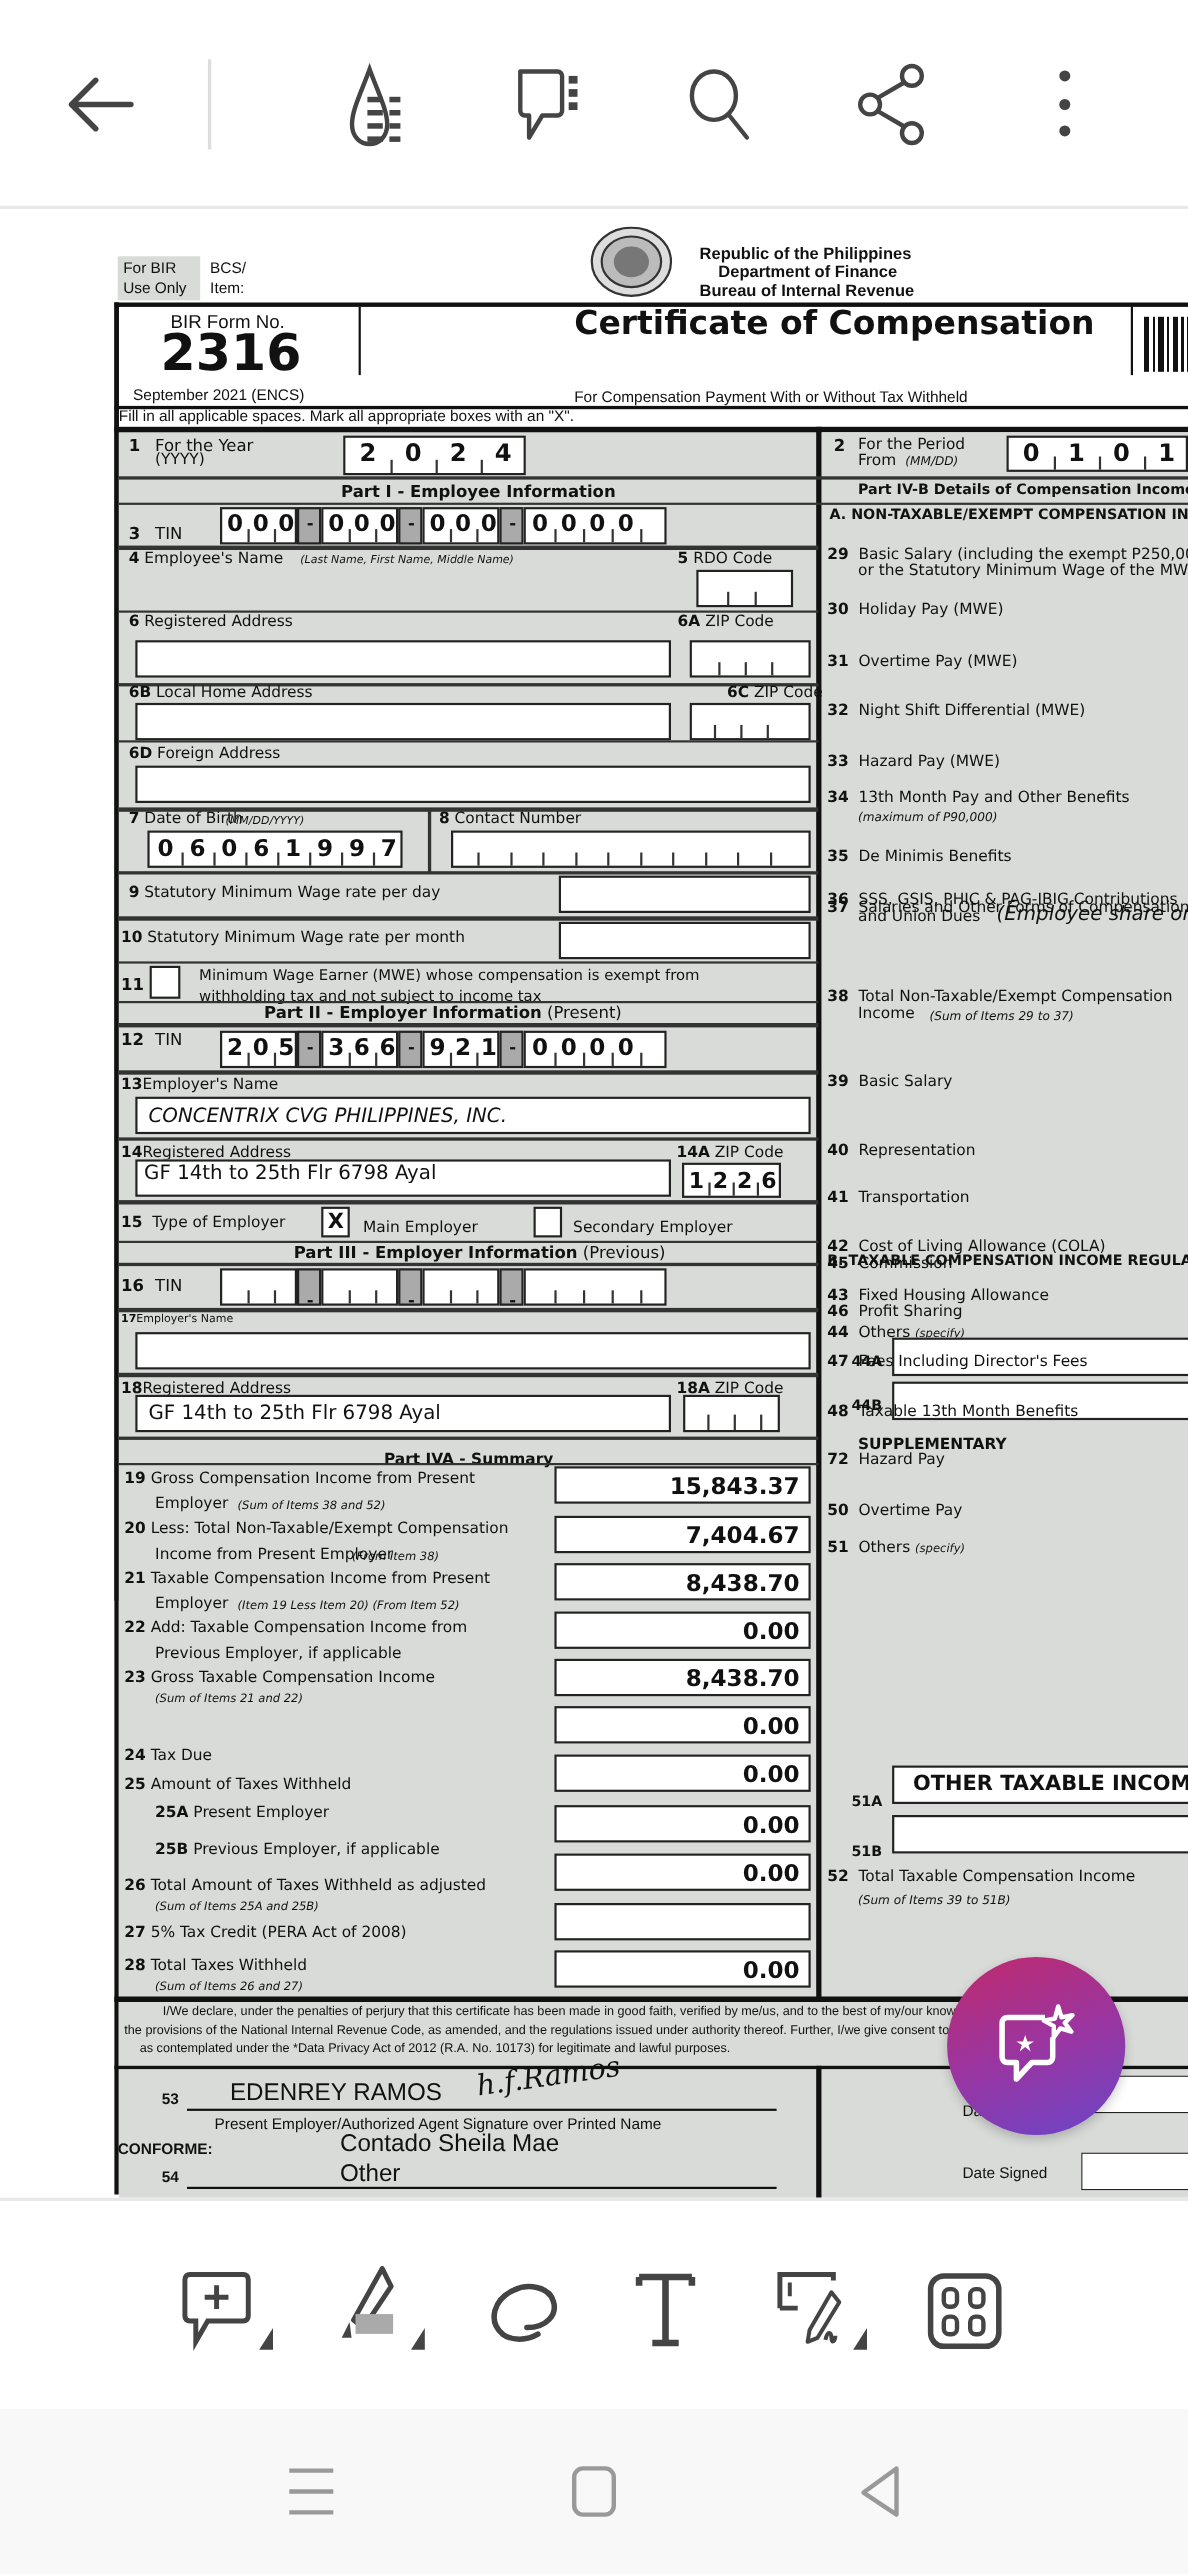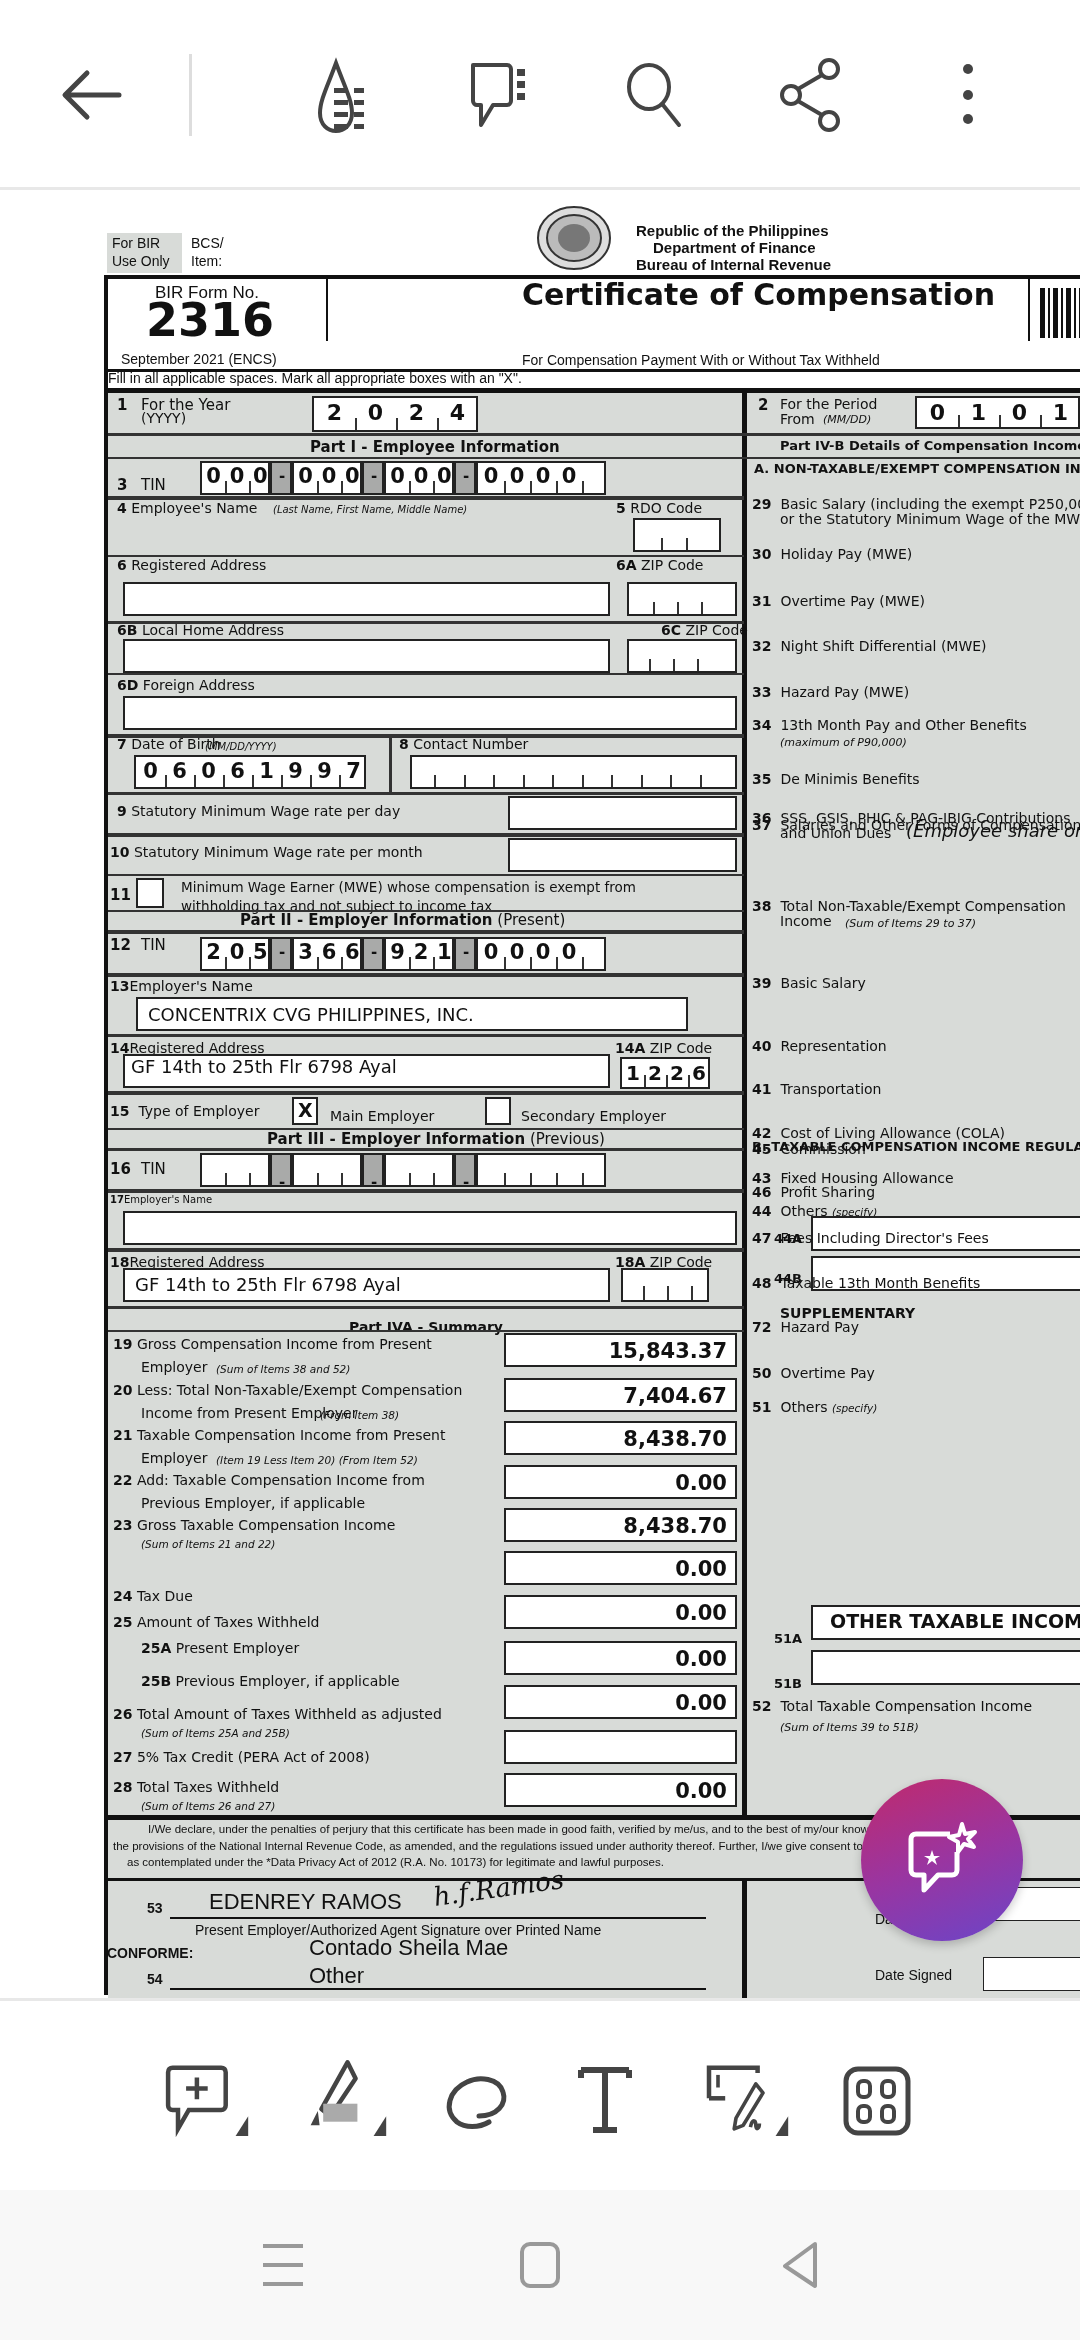--- a/index.html
+++ b/index.html
@@ -352,21 +352,21 @@
               <div class="tick" style="left: 78px; bottom: 0px; height: 12px;"></div>
               <div class="digit" style="left: 104px; top: 1px; width: 26px; font-size: 21px;"></div>
               <div class="tick" style="left: 104px; bottom: 0px; height: 12px;"></div>
             </div>
           </div>
         </div>
 
       <div class="abs" style="left:108px;top:780px;width:636px;height:4px;background:#333;"></div>
 
       <div class="t" style="left:110px;top:785px;font-size:14px;"><span class="b">13</span><span>Employer's Name</span></div>
-      <div class="bx" style="left:136px;top:804px;width:552px;height:34px;">
+      <div class="bx" style="left:123px;top:804px;width:614px;height:34px;font-style:italic;">
         <div class="t" style="left:10px;top:5px;font-size:18px;">CONCENTRIX CVG PHILIPPINES, INC.</div>
       </div>
       <div class="abs" style="left:108px;top:841px;width:636px;height:3px;background:#333;"></div>
 
       <div class="t" style="left:110px;top:847px;font-size:14px;"><span class="b">14</span><span>Registered Address</span></div>
       <div class="bx" style="left:123px;top:861px;width:487px;height:34px;">
         <div class="t" style="left:6px;top:0px;font-size:18px;">GF 14th to 25th Flr 6798 Ayal</div>
       </div>
       <div class="t" style="left:615px;top:847px;font-size:14px;"><span class="b">14A</span> <span>ZIP Code</span></div>
       <div class="bx" id="zip14" style="left:620px;top:864px;width:90px;height:32px;">

